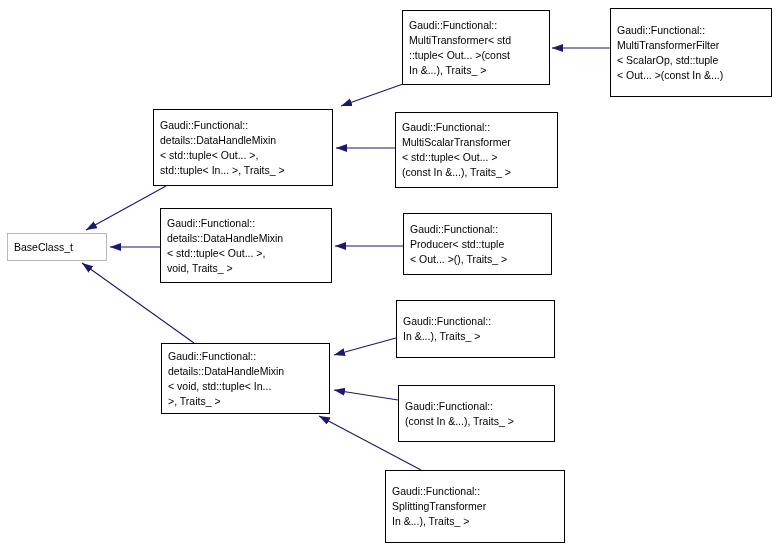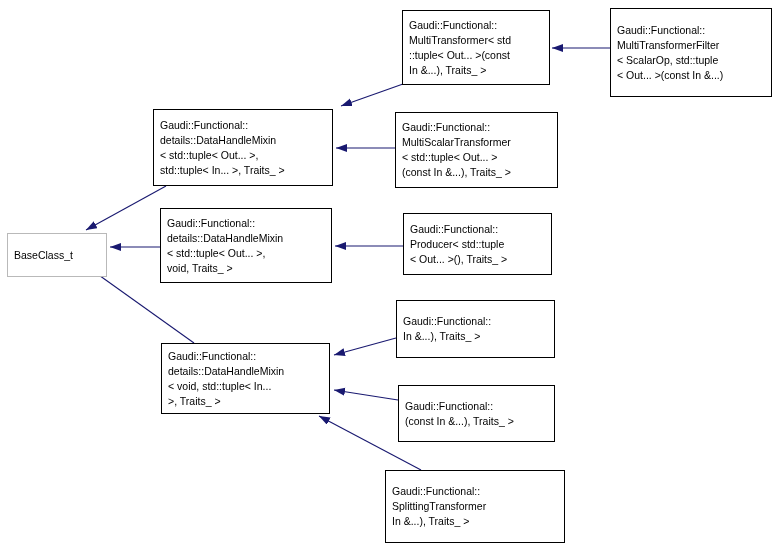--- a/index.html
+++ b/index.html
@@ -89,21 +89,21 @@
         <div class="ln">MultiScalarTransformer</div>
         <div class="ln">&lt; std::tuple&lt; Out... &gt;</div>
         <div class="ln center">(const In &amp;...), Traits_ &gt;</div>
       </div>
       <div class="node" style="left: 153px; top: 109px; width: 180px; height: 77px;">
         <div class="ln">Gaudi::Functional::</div>
         <div class="ln">details::DataHandleMixin</div>
         <div class="ln">&lt; std::tuple&lt; Out... &gt;,</div>
         <div class="ln center">std::tuple&lt; In... &gt;, Traits_ &gt;</div>
       </div>
-      <div class="node base" style="left: 7px; top: 233px; width: 100px; height: 44px;">
+      <div class="node base" style="left: 7px; top: 233px; width: 100px; height: 28px;">
         <div class="ln center">BaseClass_t</div>
       </div>
       <div class="node" style="left: 160px; top: 208px; width: 172px; height: 75px;">
         <div class="ln">Gaudi::Functional::</div>
         <div class="ln">details::DataHandleMixin</div>
         <div class="ln">&lt; std::tuple&lt; Out... &gt;,</div>
         <div class="ln center">void, Traits_ &gt;</div>
       </div>
       <div class="node" style="left: 403px; top: 213px; width: 149px; height: 62px;">
         <div class="ln">Gaudi::Functional::</div>

